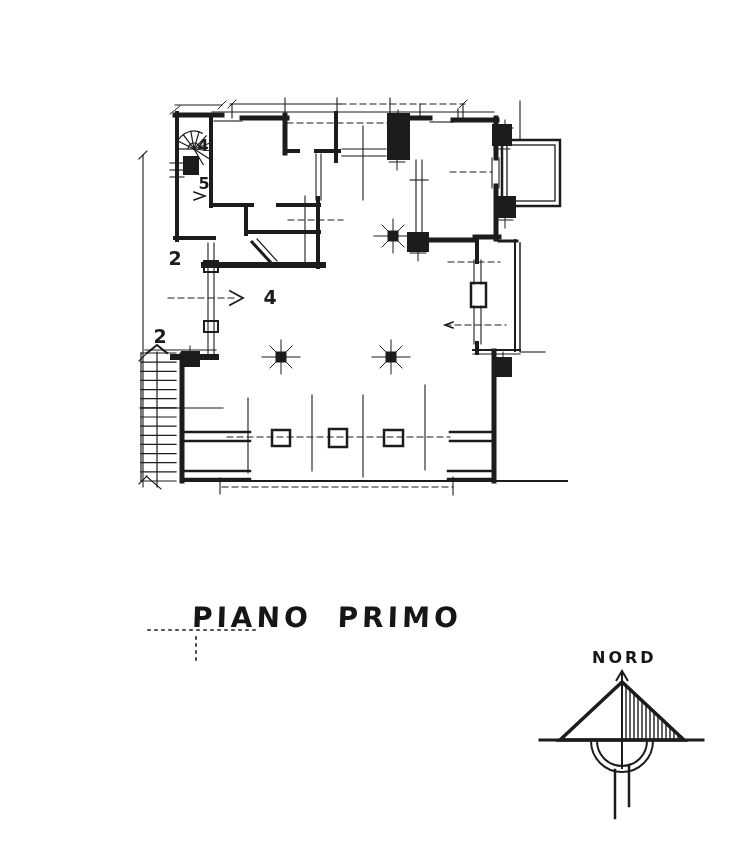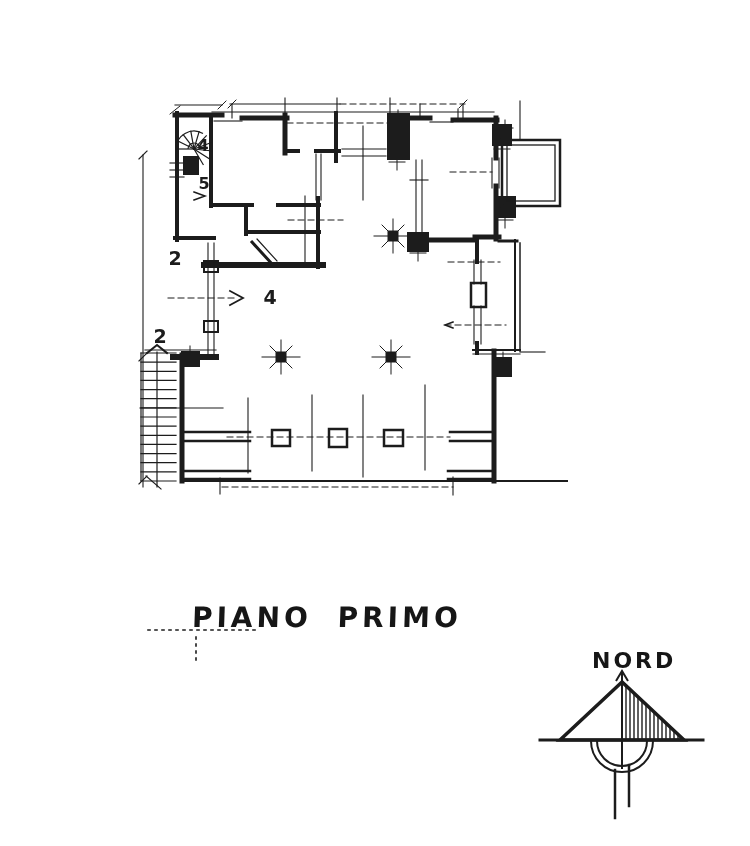--- a/index.html
+++ b/index.html
@@ -2,21 +2,21 @@
 <html><head>
 <meta charset="utf-8">
 <style>
   html,body{margin:0;padding:0;background:#fff;}
   #page{position:relative;width:750px;height:846px;background:#ffffff;overflow:hidden;
         font-family:"DejaVu Sans","Liberation Sans",sans-serif;}
   #plan-svg{position:absolute;left:0;top:0;}
   .hand{position:absolute;color:#161616;font-weight:700;white-space:nowrap;}
   #title-label{left:192px;top:601px;font-size:28px;letter-spacing:4px;word-spacing:12px;
                transform:skewX(-2deg);}
-  #north-label{left:592px;top:648px;font-size:22px;letter-spacing:3px;text-align:center;}
+  #north-label{left:592px;top:648px;font-size:16px;letter-spacing:3px;text-align:center;}
 </style>
 </head>
 <body>
 
 <div id="page">
   <svg id="plan-svg" width="750" height="846" viewBox="0 0 750 846">
       <line x1="175" y1="115" x2="222" y2="115" stroke="#1c1c1c" stroke-width="5" stroke-linecap="square"></line>
       <line x1="177" y1="113" x2="177" y2="240" stroke="#1c1c1c" stroke-width="4" stroke-linecap="square"></line>
       <line x1="242" y1="118" x2="287" y2="118" stroke="#1c1c1c" stroke-width="5" stroke-linecap="square"></line>
       <line x1="285" y1="115" x2="285" y2="153" stroke="#1c1c1c" stroke-width="5" stroke-linecap="square"></line>

